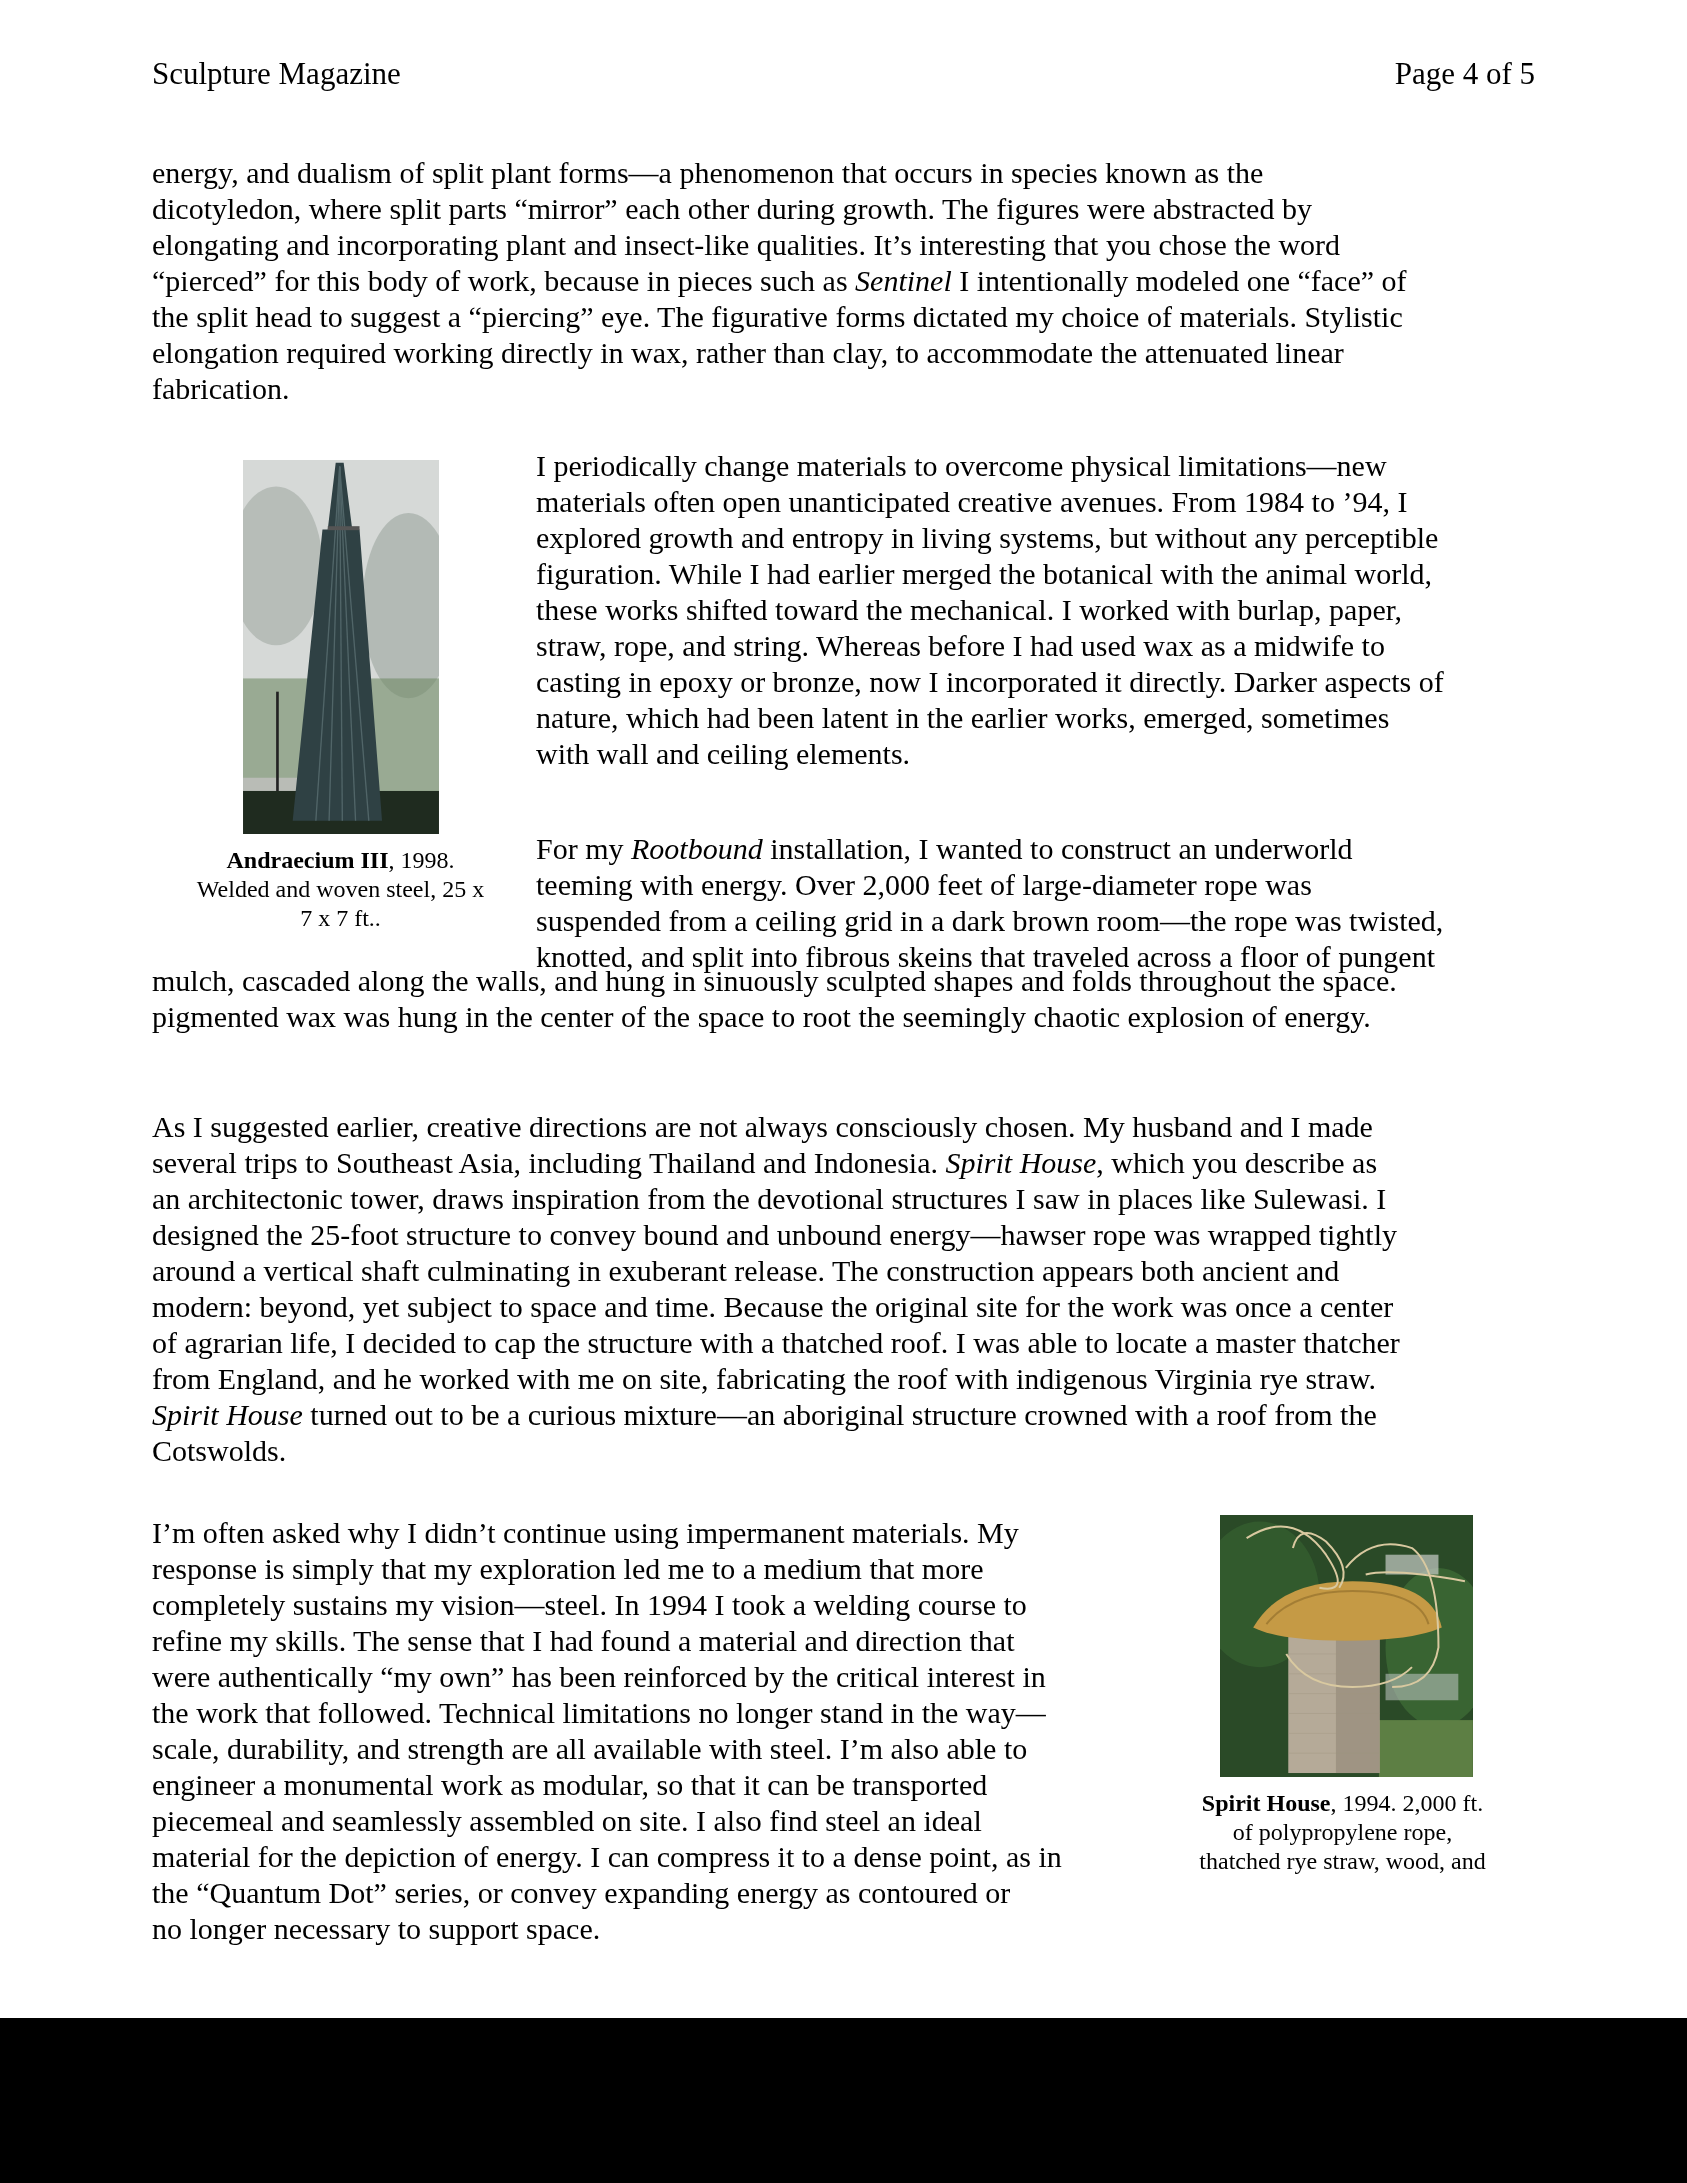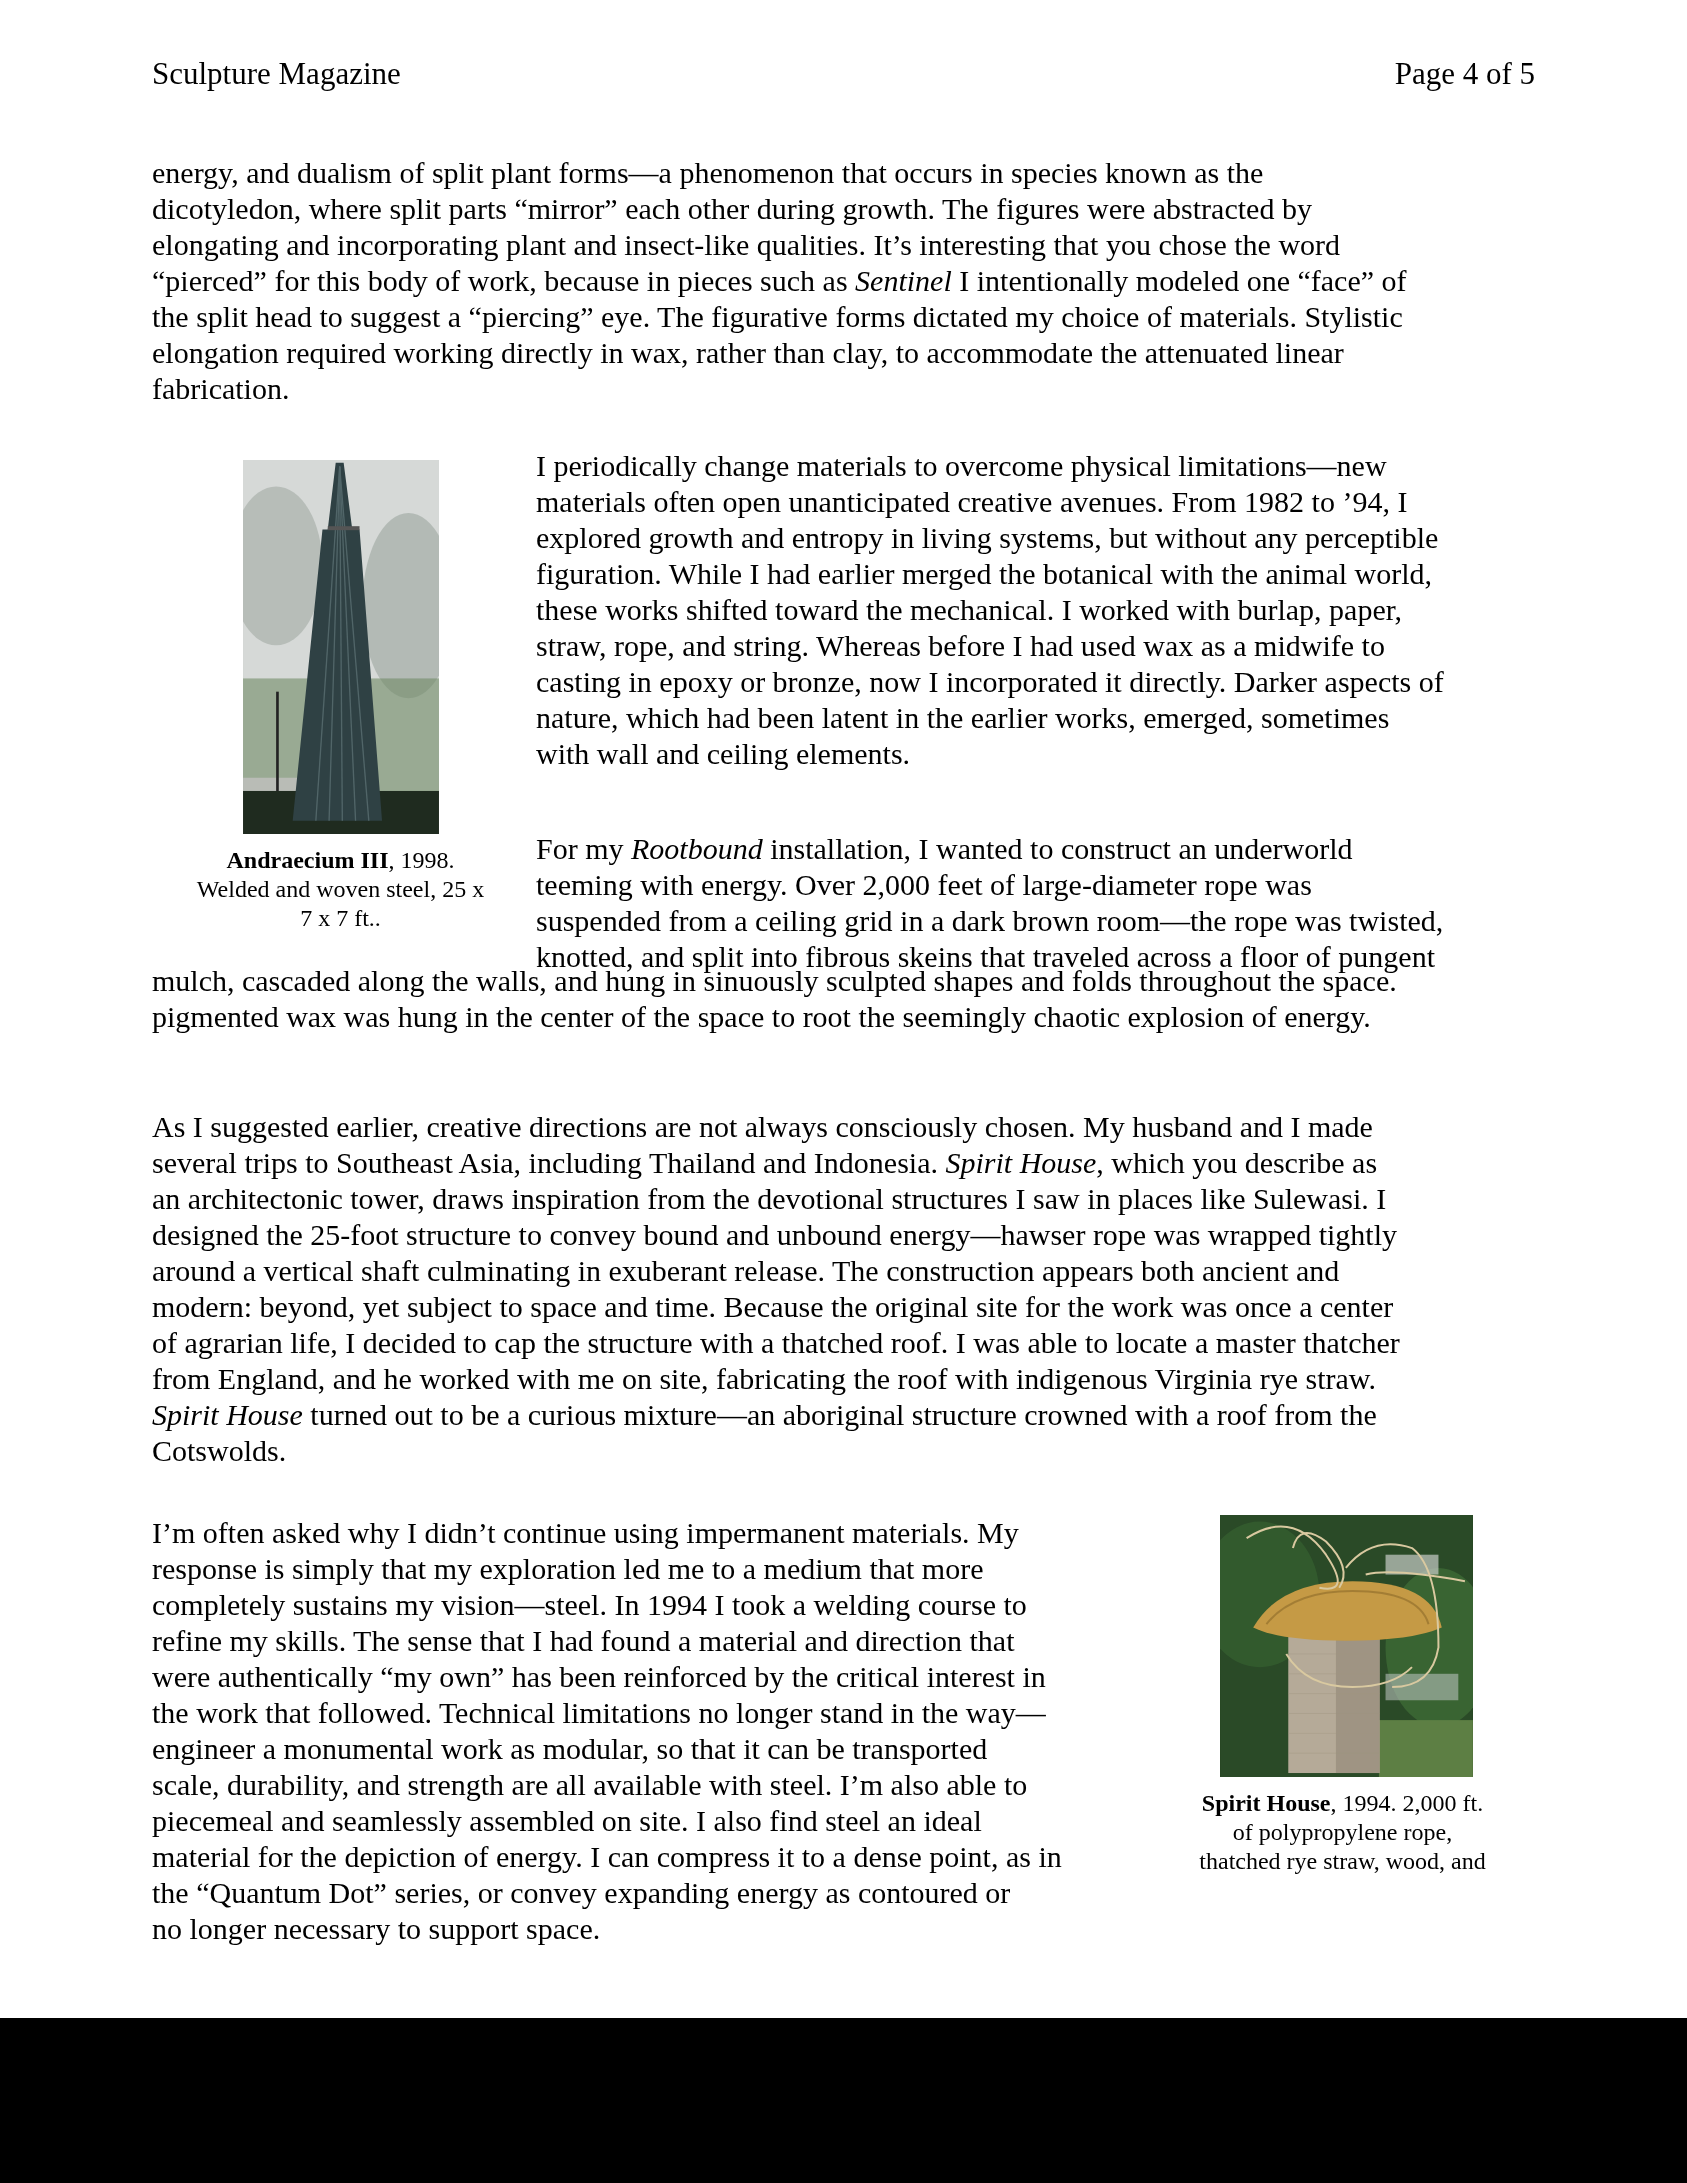--- a/index.html
+++ b/index.html
@@ -87,21 +87,21 @@
       <span class="line">
         <b>Andraecium III</b><span>, 1998.</span>
       </span>
       <span class="line">Welded and woven steel, 25 x</span>
       <span class="line">7 x 7 ft..</span>
     </div>
   </div>
 
   <div class="para p2 body-text">
       <span class="line">I periodically change materials to overcome physical limitations—new</span>
-      <span class="line">materials often open unanticipated creative avenues. From 1982 to ’94, I</span>
+      <span class="line">materials often open unanticipated creative avenues. From 1984 to ’94, I</span>
       <span class="line">explored growth and entropy in living systems, but without any perceptible</span>
       <span class="line">figuration. While I had earlier merged the botanical with the animal world,</span>
       <span class="line">these works shifted toward the mechanical. I worked with burlap, paper,</span>
       <span class="line">straw, rope, and string. Whereas before I had used wax as a midwife to</span>
       <span class="line">casting in epoxy or bronze, now I incorporated it directly. Darker aspects of</span>
       <span class="line">nature, which had been latent in the earlier works, emerged, sometimes</span>
       <span class="line">with wall and ceiling elements.</span>
     </div>
 
   <div class="para p3a body-text">
@@ -128,22 +128,22 @@
       <span class="line">Cotswolds.</span>
     </div>
 
   <div class="para p5 body-text">
       <span class="line">I’m often asked why I didn’t continue using impermanent materials. My</span>
       <span class="line">response is simply that my exploration led me to a medium that more</span>
       <span class="line">completely sustains my vision—steel. In 1994 I took a welding course to</span>
       <span class="line">refine my skills. The sense that I had found a material and direction that</span>
       <span class="line">were authentically “my own” has been reinforced by the critical interest in</span>
       <span class="line">the work that followed. Technical limitations no longer stand in the way—</span>
+      <span class="line">scale, durability, and strength are all available with steel. I’m also able to</span>
       <span class="line">engineer a monumental work as modular, so that it can be transported</span>
-      <span class="line">scale, durability, and strength are all available with steel. I’m also able to</span>
       <span class="line">piecemeal and seamlessly assembled on site. I also find steel an ideal</span>
       <span class="line">material for the depiction of energy. I can compress it to a dense point, as in</span>
       <span class="line">the “Quantum Dot” series, or convey expanding energy as contoured or</span>
       <span class="line">no longer necessary to support space.</span>
     </div>
 
   <div class="fig fig2">
     <div class="img" title="Rope-wrapped tower with thatched roof and looping rope among trees">
       <svg width="253" height="262" viewBox="0 0 382 396">
         <rect x="0" y="0" width="382" height="396" fill="#2a4a27"></rect>

